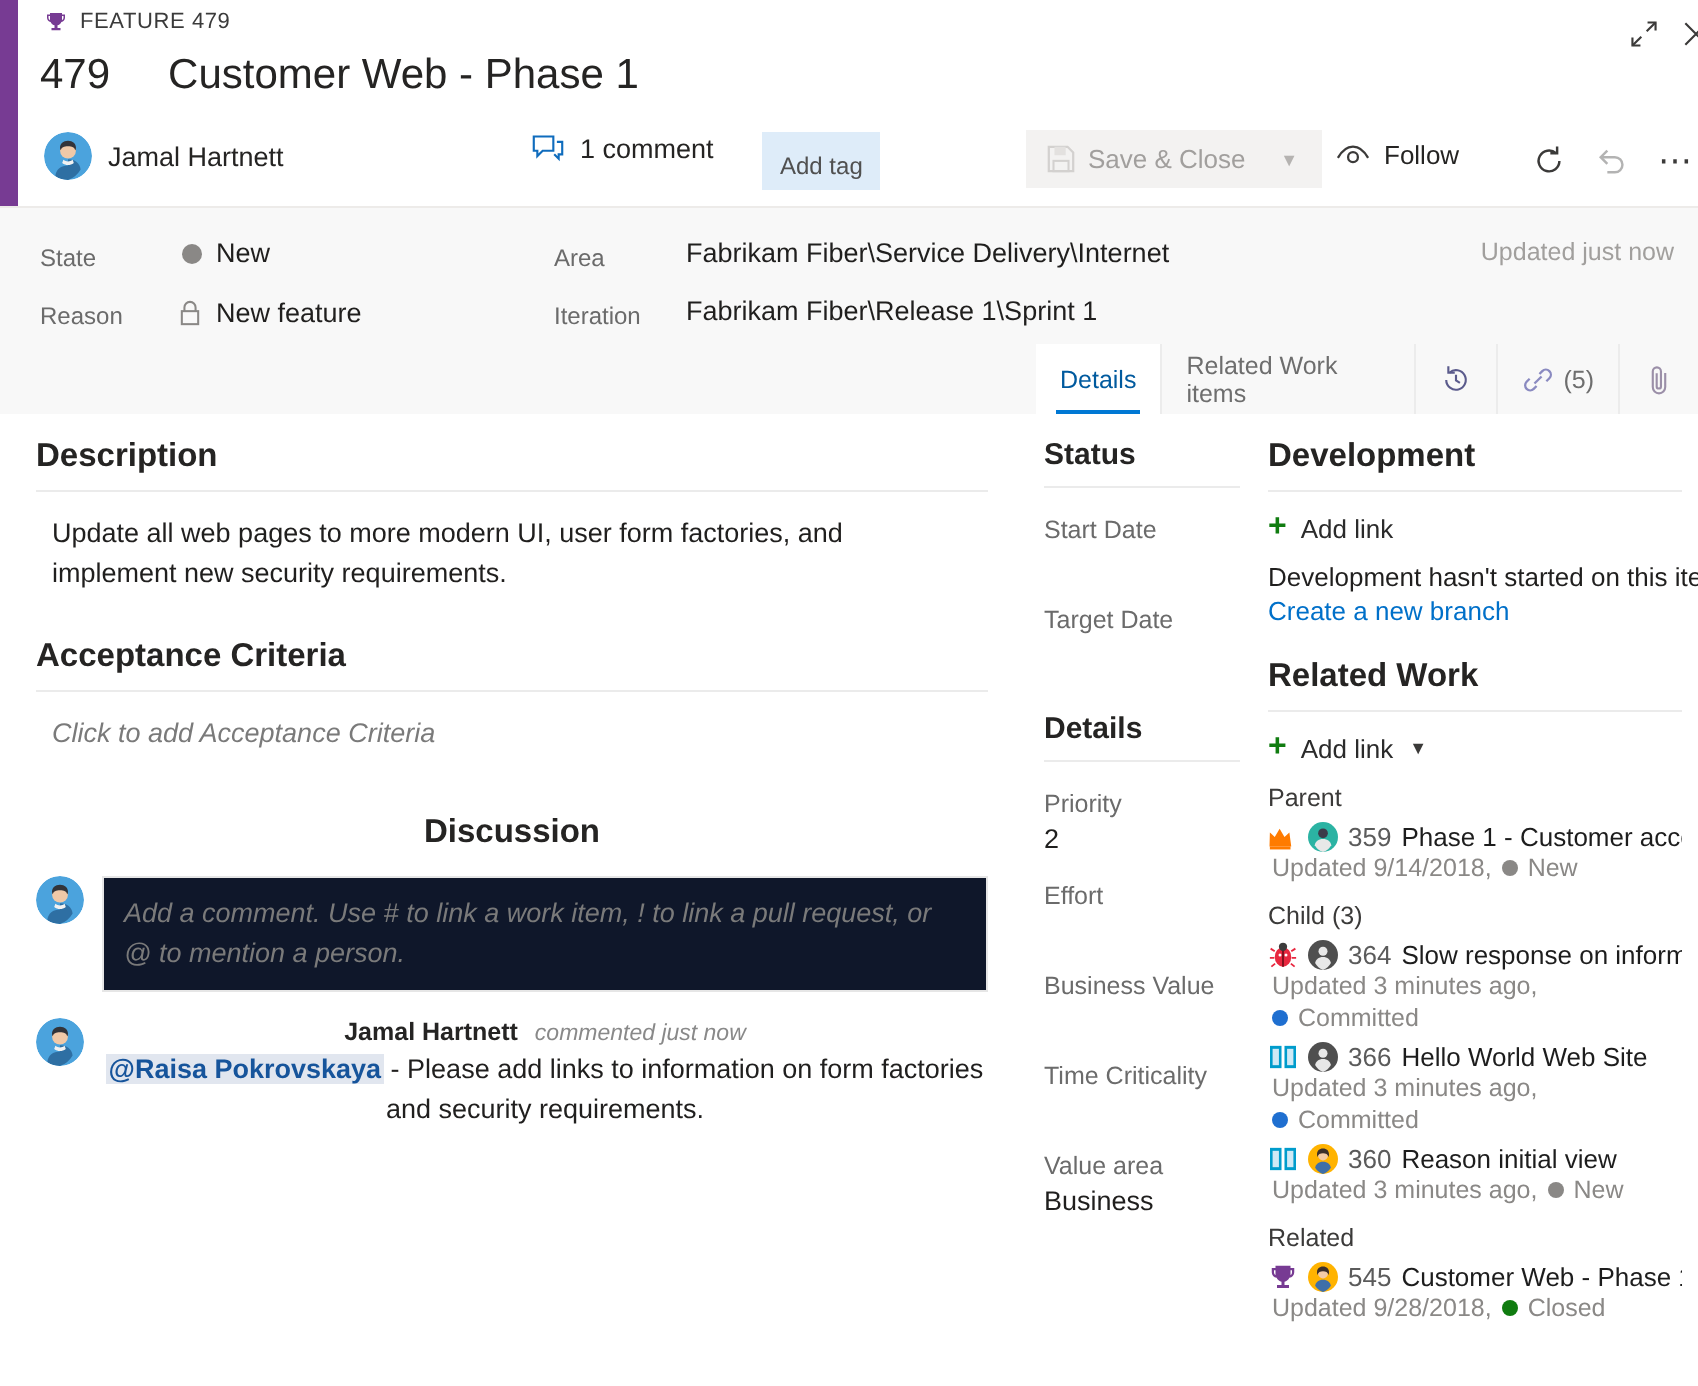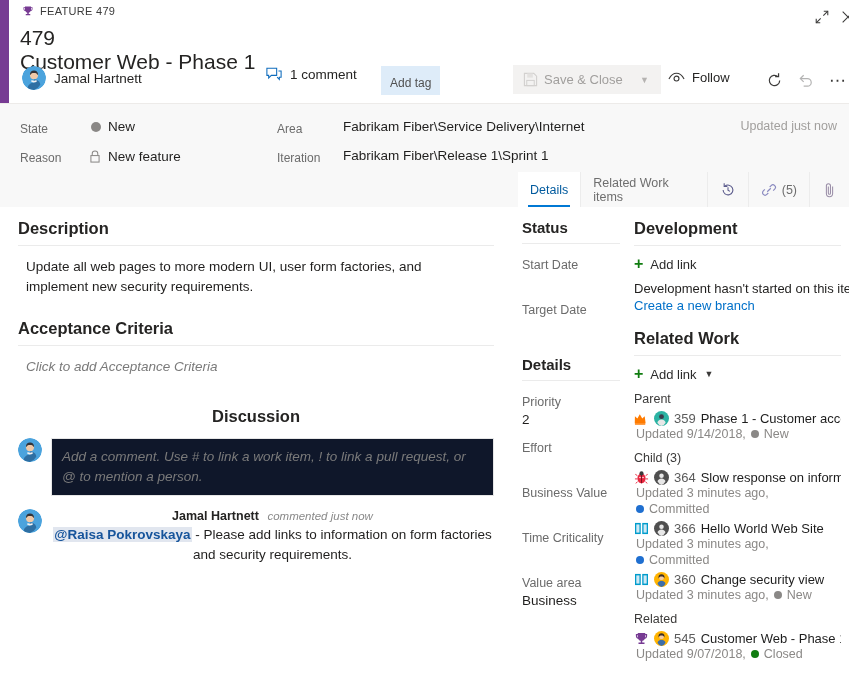--- a/index.html
+++ b/index.html
@@ -30,21 +30,21 @@
   }
   .breadcrumb {
     position: absolute; left: 13px; top: 5px;
     display: flex; align-items: center; gap: 6px;
     font-size: 11px; letter-spacing: .3px; color: #3c3c3c;
   }
   .breadcrumb .label { font-size: 11px; color: #3b3b3b; }
 
   .title-row {
     position: absolute; left: 11px; top: 26px;
-    display: flex; align-items: flex-start; gap: 0; flex-direction: column;
+    display: flex; align-items: flex-start; gap: 29px;
   }
   .wi-id { font-size: 21px; color: #252423; font-weight: 400; }
   .wi-title { font-size: 21px; color: #252423; font-weight: 400; }
 
   .subheader {
     position: absolute; left: 13px; top: 66px; right: 8px; height: 30px;
   }
   .assigned {
     position: absolute; left: 0; top: 0;
     display: flex; align-items: center; gap: 8px;
@@ -598,21 +598,21 @@
           </span>
           <span class="ico">
             <svg width="15" height="15" viewBox="0 0 16 16">
               <circle cx="8" cy="8" r="8" fill="#ffb300"></circle>
               <circle cx="8" cy="6.2" r="2.6" fill="#f3cba6"></circle>
               <path d="M8 2.4c2 0 3.2 1.3 3.2 3 0 .6-.1 1.1-.3 1.5-.3-1.5-1.4-2-2.9-2s-2.6.5-2.9 2c-.2-.4-.3-.9-.3-1.5 0-1.7 1.2-3 3.2-3z" fill="#3b2f2a"></path>
               <path d="M8 9.4c2.3 0 4 1.4 4.2 3.3A7.9 7.9 0 0 1 8 16a7.9 7.9 0 0 1-4.2-3.3C4 10.8 5.7 9.4 8 9.4z" fill="#3f6fa8"></path>
             </svg>
           </span>
           <span class="rel-id">360</span>
-          <span class="rel-title">Change security view</span>
+          <span class="rel-title">Reason initial view</span>
         </div>
         <div class="rel-line2">
           <span>Updated 3 minutes ago,</span>
           <span class="rel-state-row">
             <span class="state-dot" style="background:#8a8886;width:8px;height:8px;"></span>
             <span class="rel-state">New</span>
           </span>
         </div>
       </div>
 
@@ -629,21 +629,21 @@
               <circle cx="8" cy="8" r="8" fill="#ffb300"></circle>
               <circle cx="8" cy="6.2" r="2.6" fill="#f3cba6"></circle>
               <path d="M8 2.4c2 0 3.2 1.3 3.2 3 0 .6-.1 1.1-.3 1.5-.3-1.5-1.4-2-2.9-2s-2.6.5-2.9 2c-.2-.4-.3-.9-.3-1.5 0-1.7 1.2-3 3.2-3z" fill="#3b2f2a"></path>
               <path d="M8 9.4c2.3 0 4 1.4 4.2 3.3A7.9 7.9 0 0 1 8 16a7.9 7.9 0 0 1-4.2-3.3C4 10.8 5.7 9.4 8 9.4z" fill="#3f6fa8"></path>
             </svg>
           </span>
           <span class="rel-id">545</span>
           <span class="rel-title">Customer Web - Phase 1</span>
         </div>
         <div class="rel-line2">
-          <span>Updated 9/07/2018,</span>
+          <span>Updated 9/28/2018,</span>
           <span class="rel-state-row">
             <span class="state-dot" style="background:#107c10;width:8px;height:8px;"></span>
             <span class="rel-state">Closed</span>
           </span>
         </div>
       </div>
     </div>
   </div>
 </div>
 

